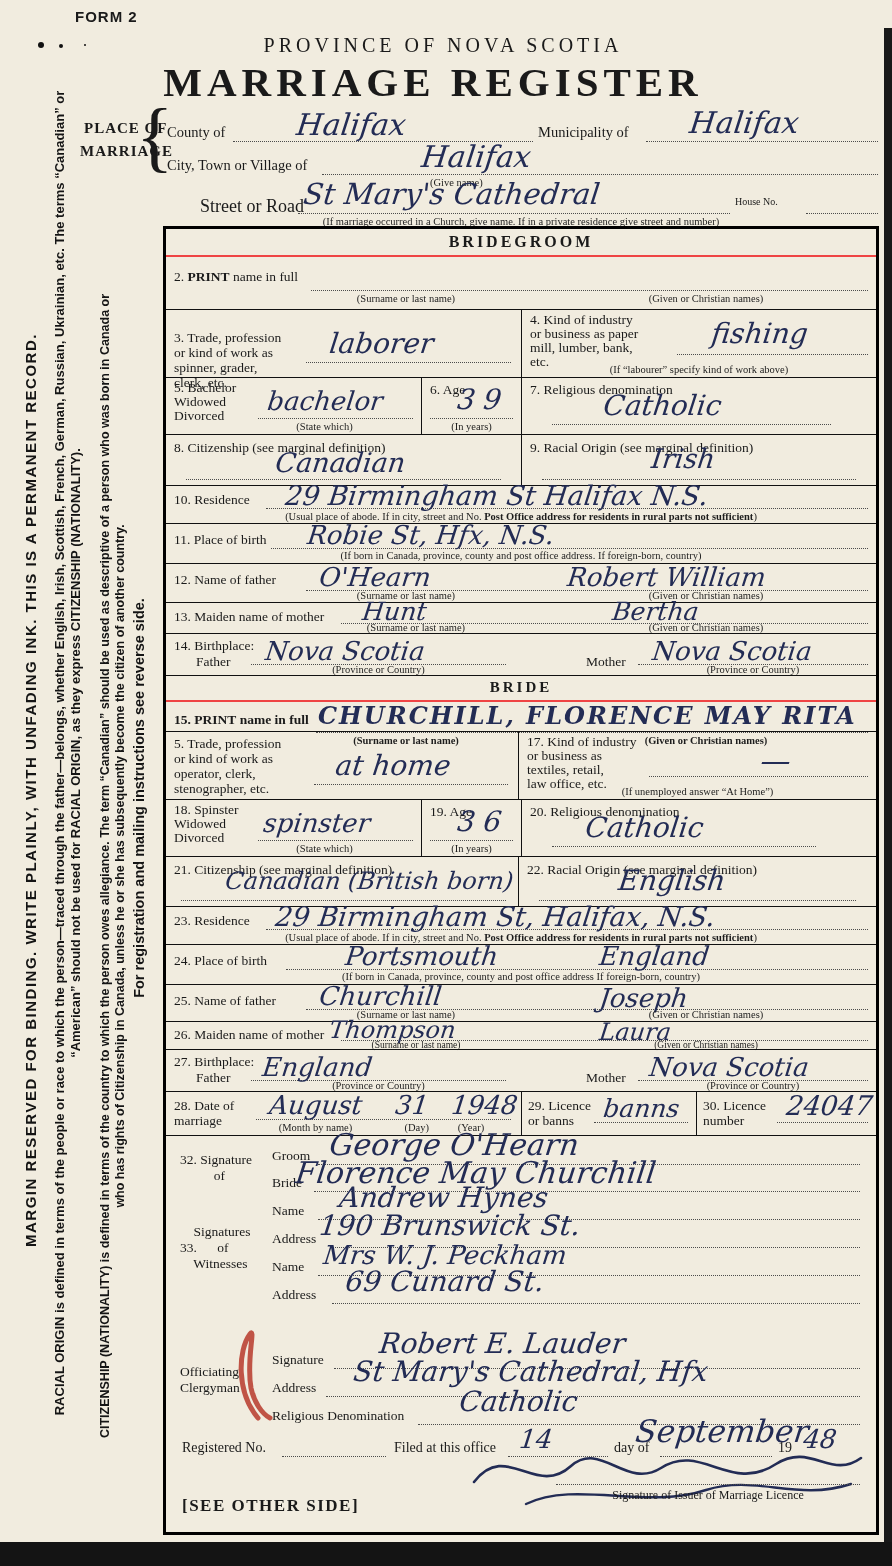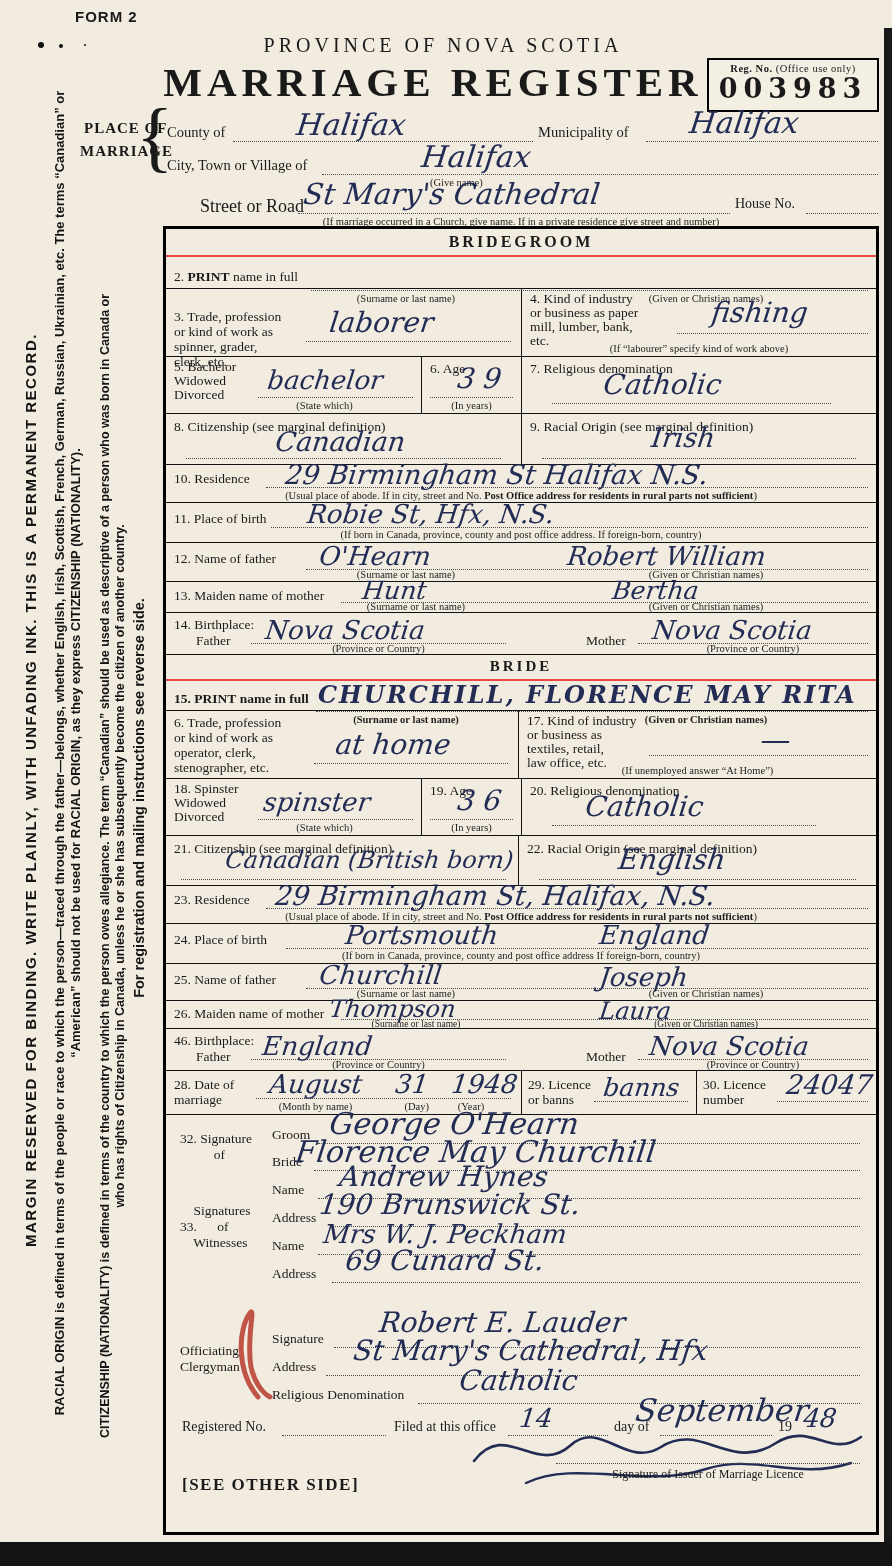--- a/index.html
+++ b/index.html
@@ -50,58 +50,51 @@
 
   <div class="vtext bold" style="left:22px; top:1315px; width:1050px; font-size:15px; letter-spacing:1.5px;">MARGIN RESERVED FOR BINDING.   WRITE PLAINLY, WITH UNFADING INK.   THIS IS A PERMANENT RECORD.</div>
   <div class="vtext bold" style="left:52px; top:1452px; width:1398px; font-size:13px; line-height:16px;">RACIAL ORIGIN is defined in terms of the people or race to which the person—traced through the father—belongs, whether English, Irish, Scottish, French, German, Russian, Ukrainian, etc.  The terms “Canadian” or “American” should not be used for RACIAL ORIGIN, as they express CITIZENSHIP (NATIONALITY).</div>
   <div class="vtext bold" style="left:98px; top:1452px; width:1172px; font-size:12.5px; line-height:15px;">CITIZENSHIP (NATIONALITY) is defined in terms of the country to which the person owes allegiance.  The term “Canadian” should be used as descriptive of a person who was born in Canada or who has rights of Citizenship in Canada, unless he or she has subsequently become the citizen of another country.</div>
   <div class="vtext bold" style="left:131px; top:1062px; width:528px; font-size:14.5px;">For registration and mailing instructions see reverse side.</div>
 
   <div class="f bold sans" style="left:75px; top:8px; font-size:15px; letter-spacing:1px;">FORM 2</div>
   <div class="f" style="left:163px; top:34px; width:560px; text-align:center; font-size:20px; letter-spacing:4px;">PROVINCE OF NOVA SCOTIA</div>
   <div class="f bold" style="left:150px; top:58px; width:566px; text-align:center; font-size:41px; letter-spacing:5px;">MARRIAGE REGISTER</div>
 
-  <div class="f regbox" style="left:707px; top:58px; width:172px; height:54px;">
-    <div class="reg-label">
-      <span class="bold">Reg. No.</span>
-      <span>(Office use only)</span>
-    </div>
-    <div class="reg-number">003983</div>
-  </div>
 
   <div class="f bold" style="left:84px; top:120px; font-size:15px; letter-spacing:1px;">PLACE OF</div>
   <div class="f bold" style="left:80px; top:143px; font-size:15px; letter-spacing:1px;">MARRIAGE</div>
   <div class="f" style="left:136px; top:98px; font-size:78px; line-height:78px; transform:scaleY(1.0);">{</div>
 
   <div class="f" style="left:167px; top:124px; font-size:14.5px;">County of</div>
   <i class="dot f" style="left:233px; top:141px; width:300px;"></i>
   <span class="f hw" style="left:295px; top:110px; font-size:30px;">Halifax</span>
   <div class="f" style="left:538px; top:124px; font-size:14.5px;">Municipality of</div>
   <i class="dot f" style="left:646px; top:141px; width:232px;"></i>
   <span class="f hw" style="left:688px; top:108px; font-size:30px;">Halifax</span>
 
   <div class="f" style="left:167px; top:157px; font-size:14.5px;">City, Town or Village of</div>
   <i class="dot f" style="left:322px; top:174px; width:556px;"></i>
   <span class="f hw" style="left:420px; top:142px; font-size:30px;">Halifax</span>
   <div class="f note" style="left:430px; top:177px;">(Give name)</div>
 
   <div class="f" style="left:200px; top:196px; font-size:18px;">Street or Road</div>
   <i class="dot f" style="left:298px; top:213px; width:432px;"></i>
   <span class="f hw" style="left:302px; top:180px; font-size:29px;">St Mary's Cathedral</span>
-  <div class="f" style="left:735px; top:196px; font-size:14px;">House No.</div>
+  <div class="f" style="left:735px; top:196px; font-size:10px;">House No.</div>
   <i class="dot f" style="left:806px; top:213px; width:72px;"></i>
   <div class="f note" style="left:163px; top:216px; width:716px; text-align:center;">(If marriage occurred in a Church, give name.  If in a private residence give street and number)</div>
 
   <div class="formbox f">
 
     <div class="row sect" style="height:28px;">
       <span>BRIDEGROOM</span>
     </div>
 
-    <div class="row" style="height:32px;">
+    <div class="row" style="height:53px;">
       <span class="f lbl" style="left:8px; top:12px;"><span>2.</span> <b>PRINT</b><span> name in full</span></span>
       <i class="dot f" style="left:145px; top:33px; right:8px;"></i>
       <span class="f sub" style="left:120px; top:36px; width:240px; text-align:center;">(Surname or last name)</span>
       <span class="f sub" style="left:420px; top:36px; width:240px; text-align:center;">(Given or Christian names)</span>
     </div>
 
     <div class="row cells" style="height:68px;">
       <div class="cell" style="width:355px;">
         <span class="f lbl pre" style="left:8px; top:20px; line-height:15px;">3. Trade, profession
 or kind of work as
@@ -207,21 +200,21 @@
     <div class="row" style="height:30px;font-weight:bold;">
       <span class="f lbl" style="left:8px; top:10px;"><span>15.</span> <b>PRINT</b><span> name in full</span></span>
       <i class="dot f" style="left:150px; top:30px; right:8px;"></i>
       <span class="f hwc" style="left:152px; top:2px; font-size:24px;">CHURCHILL, FLORENCE MAY RITA</span>
       <span class="f sub" style="left:120px; top:33px; width:240px; text-align:center;">(Surname or last name)</span>
       <span class="f sub" style="left:420px; top:33px; width:240px; text-align:center;">(Given or Christian names)</span>
     </div>
 
     <div class="row cells" style="height:68px;">
       <div class="cell" style="width:352px;">
-        <span class="f lbl pre" style="left:8px; top:4px; line-height:15px;">6. Trade, profession
+        <span class="f lbl pre" style="left:8px; top:4px; line-height:15px;">5. Trade, profession
 or kind of work as
 operator,  clerk,
 stenographer, etc.</span>
         <i class="dot f" style="left:148px; top:52px; right:10px;"></i>
         <span class="f hw" style="left:168px; top:20px; font-size:28px;">at  home</span>
       </div>
       <div class="cell" style="flex:1;">
         <span class="f lbl pre" style="left:8px; top:3px; line-height:14px;">17. Kind of industry
 or  business  as
 textiles,  retail,
@@ -294,21 +287,21 @@
     <div class="row" style="height:28px;">
       <span class="f lbl" style="left:8px; top:5px;">26. Maiden name of mother</span>
       <i class="dot f" style="left:175px; top:18px; right:8px;"></i>
       <span class="f hw" style="left:162px; top:-4px; font-size:24px;">Thompson</span>
       <span class="f hw" style="left:432px; top:-2px; font-size:24px;">Laura</span>
       <span class="f sub" style="left:150px; width:200px; bottom:-1px; text-align:center; font-size:9.5px;">(Surname or last name)</span>
       <span class="f sub" style="left:420px; width:240px; bottom:-1px; text-align:center; font-size:9.5px;">(Given or Christian names)</span>
     </div>
 
     <div class="row" style="height:42px;">
-      <span class="f lbl" style="left:8px; top:4px;">46. Birthplace:</span>
+      <span class="f lbl" style="left:8px; top:4px;">27. Birthplace:</span>
       <span class="f lbl" style="left:30px; top:20px;">Father</span>
       <i class="dot f" style="left:85px; top:30px; width:255px;"></i>
       <span class="f hw" style="left:95px; top:4px; font-size:26px;">England</span>
       <span class="f sub" style="left:85px; width:255px; bottom:0; text-align:center;">(Province or Country)</span>
       <span class="f lbl" style="left:420px; top:20px;">Mother</span>
       <i class="dot f" style="left:472px; top:30px; right:8px;"></i>
       <span class="f hw" style="left:482px; top:4px; font-size:26px;">Nova  Scotia</span>
       <span class="f sub" style="left:472px; right:8px; bottom:0; text-align:center;">(Province or Country)</span>
     </div>
 

